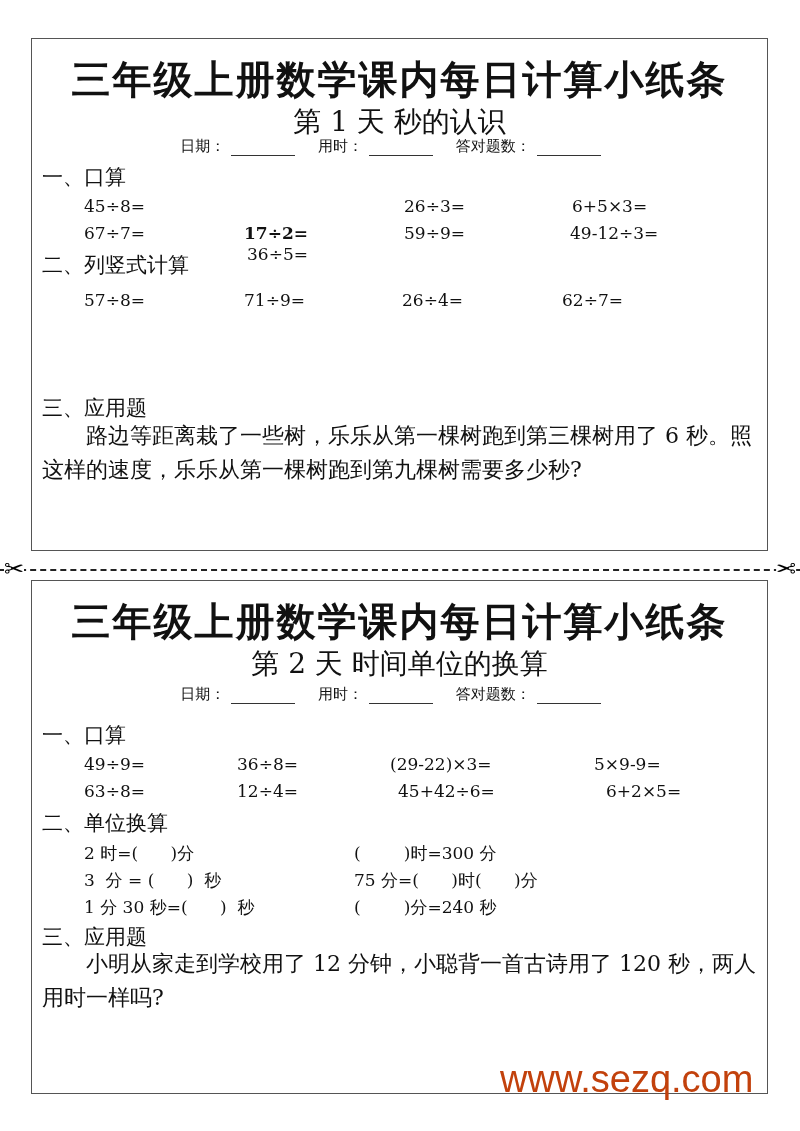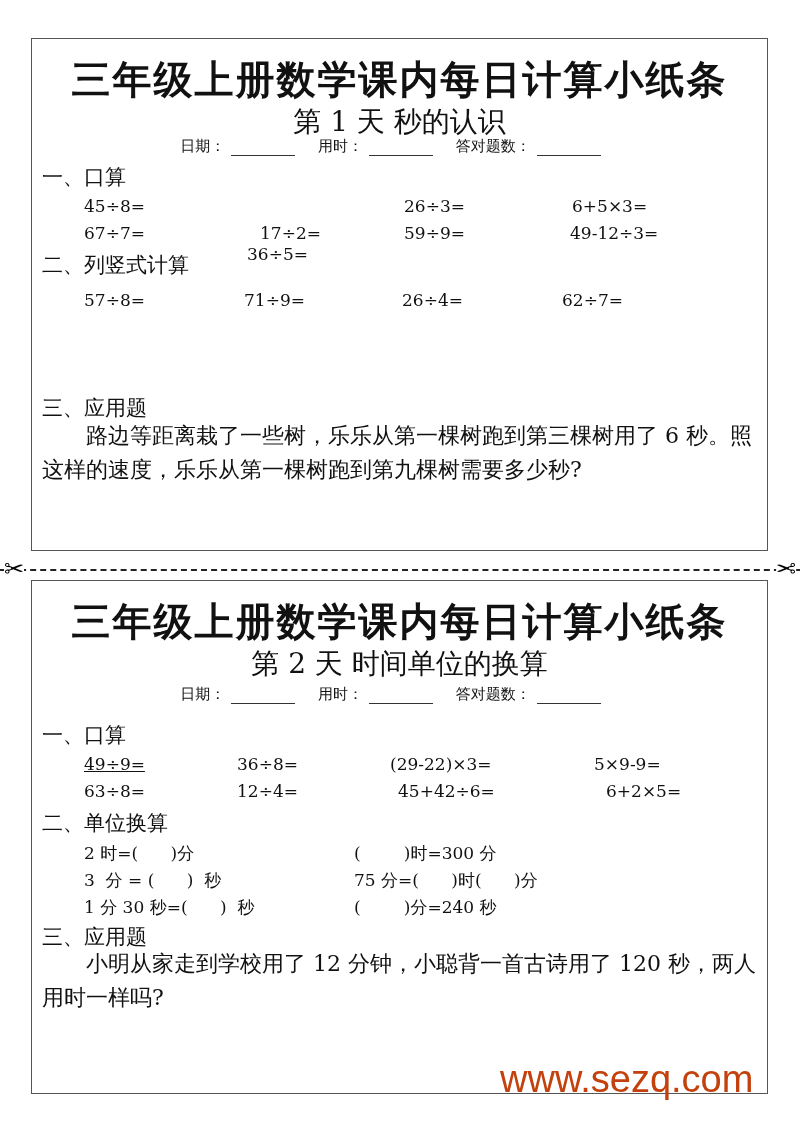--- a/index.html
+++ b/index.html
@@ -33,21 +33,21 @@
     <span>用时：</span><span class="blank"></span>
     <span>答对题数：</span><span class="blank"></span>
   </div>
 
   <div class="sec" style="top:124px;">一、口算</div>
   <div class="row" style="top:157px;left:52px;">45÷8=</div>
   <div class="row" style="top:157px;left:215px;margin-top:48px;">36÷5=</div>
   <div class="row" style="top:157px;left:372px;">26÷3=</div>
   <div class="row" style="top:157px;left:540px;">6+5×3=</div>
   <div class="row" style="top:184px;left:52px;">67÷7=</div>
-  <div class="row" style="top:184px;left:228px;">17÷2=</div>
+  <div class="row" style="top:184px;left:212px;font-weight:bold;">17÷2=</div>
   <div class="row" style="top:184px;left:372px;">59÷9=</div>
   <div class="row" style="top:184px;left:538px;">49-12÷3=</div>
 
   <div class="sec" style="top:212px;">二、列竖式计算</div>
   <div class="row" style="top:251px;left:52px;">57÷8=</div>
   <div class="row" style="top:251px;left:212px;">71÷9=</div>
   <div class="row" style="top:251px;left:370px;">26÷4=</div>
   <div class="row" style="top:251px;left:530px;">62÷7=</div>
 
   <div class="sec" style="top:355px;">三、应用题</div>
@@ -63,21 +63,21 @@
 <div class="card card2">
   <div class="title" style="top:14px;">三年级上册数学课内每日计算小纸条</div>
   <div class="subtitle" style="top:64px;">第 2 天  时间单位的换算</div>
   <div class="meta" style="top:104px;">
     <span>日期：</span><span class="blank"></span>
     <span>用时：</span><span class="blank"></span>
     <span>答对题数：</span><span class="blank"></span>
   </div>
 
   <div class="sec" style="top:140px;">一、口算</div>
-  <div class="row" style="top:173px;left:52px;text-decoration:underline;">49÷9=</div>
+  <div class="row" style="top:173px;left:52px;">49÷9=</div>
   <div class="row" style="top:173px;left:205px;">36÷8=</div>
   <div class="row" style="top:173px;left:358px;">(29-22)×3=</div>
   <div class="row" style="top:173px;left:562px;">5×9-9=</div>
   <div class="row" style="top:200px;left:52px;">63÷8=</div>
   <div class="row" style="top:200px;left:205px;">12÷4=</div>
   <div class="row" style="top:200px;left:366px;">45+42÷6=</div>
   <div class="row" style="top:200px;left:574px;">6+2×5=</div>
 
   <div class="sec" style="top:228px;">二、单位换算</div>
   <div class="row" style="top:261px;left:52px;">2 时=(      )分</div>

